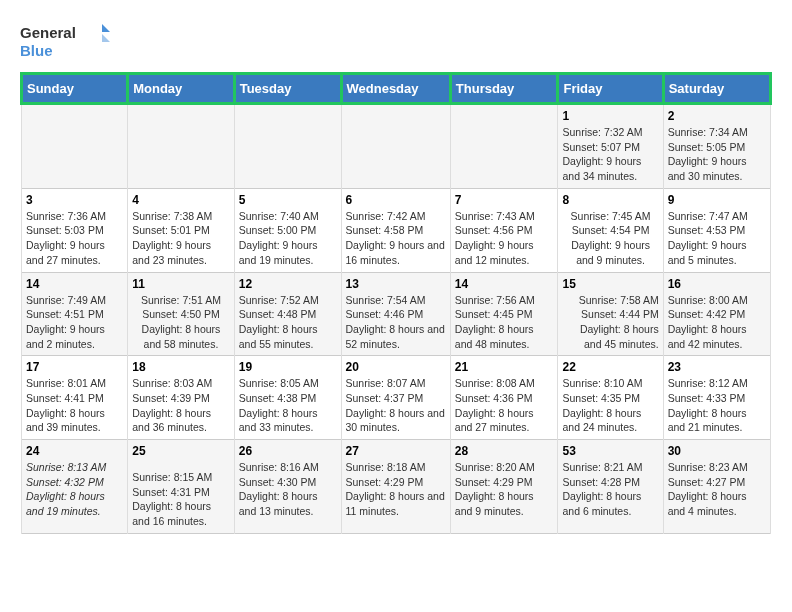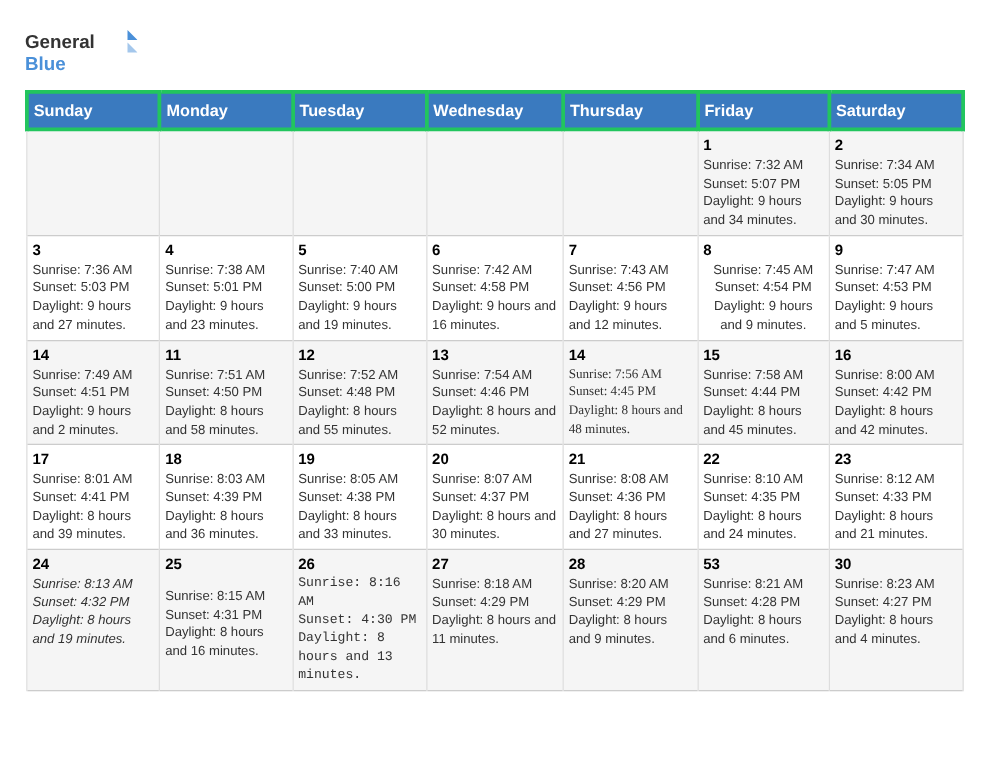--- a/index.html
+++ b/index.html
@@ -176,45 +176,45 @@
       </tr>
       <tr>
         <td>
           <span class="day-num">14</span>
           <div class="day-info" style="white-space: pre-line;">Sunrise: 7:49 AM
 Sunset: 4:51 PM
 Daylight: 9 hours and 2 minutes.</div>
         </td>
         <td>
           <span class="day-num">11</span>
-          <div class="day-info" style="white-space: pre-line;">Sunrise: 7:51 AM
+          <div class="day-info" style="white-space: pre-line; text-align: center;">Sunrise: 7:51 AM
 Sunset: 4:50 PM
 Daylight: 8 hours and 58 minutes.</div>
         </td>
         <td>
           <span class="day-num">12</span>
           <div class="day-info" style="white-space: pre-line;">Sunrise: 7:52 AM
 Sunset: 4:48 PM
 Daylight: 8 hours and 55 minutes.</div>
         </td>
         <td>
           <span class="day-num">13</span>
           <div class="day-info" style="white-space: pre-line;">Sunrise: 7:54 AM
 Sunset: 4:46 PM
 Daylight: 8 hours and 52 minutes.</div>
         </td>
         <td>
           <span class="day-num">14</span>
-          <div class="day-info" style="white-space: pre-line; font-family: Liberation Serif, serif;">Sunrise: 7:56 AM
+          <div class="day-info" style="white-space: pre-line;">Sunrise: 7:56 AM
 Sunset: 4:45 PM
 Daylight: 8 hours and 48 minutes.</div>
         </td>
         <td>
           <span class="day-num">15</span>
-          <div class="day-info" style="white-space: pre-line;">Sunrise: 7:58 AM
+          <div class="day-info" style="white-space: pre-line; text-align: right;">Sunrise: 7:58 AM
 Sunset: 4:44 PM
 Daylight: 8 hours and 45 minutes.</div>
         </td>
         <td>
           <span class="day-num">16</span>
           <div class="day-info" style="white-space: pre-line;">Sunrise: 8:00 AM
 Sunset: 4:42 PM
 Daylight: 8 hours and 42 minutes.</div>
         </td>
       </tr>
@@ -270,21 +270,21 @@
 Daylight: 8 hours and 19 minutes.</div>
         </td>
         <td>
           <span class="day-num">25</span>
           <div class="day-info" style="white-space: pre-line; margin-top: 12px;">Sunrise: 8:15 AM
 Sunset: 4:31 PM
 Daylight: 8 hours and 16 minutes.</div>
         </td>
         <td>
           <span class="day-num">26</span>
-          <div class="day-info" style="white-space: pre-line; font-family: Liberation Mono, monospace;">Sunrise: 8:16 AM
+          <div class="day-info" style="white-space: pre-line;">Sunrise: 8:16 AM
 Sunset: 4:30 PM
 Daylight: 8 hours and 13 minutes.</div>
         </td>
         <td>
           <span class="day-num">27</span>
           <div class="day-info" style="white-space: pre-line;">Sunrise: 8:18 AM
 Sunset: 4:29 PM
 Daylight: 8 hours and 11 minutes.</div>
         </td>
         <td>

